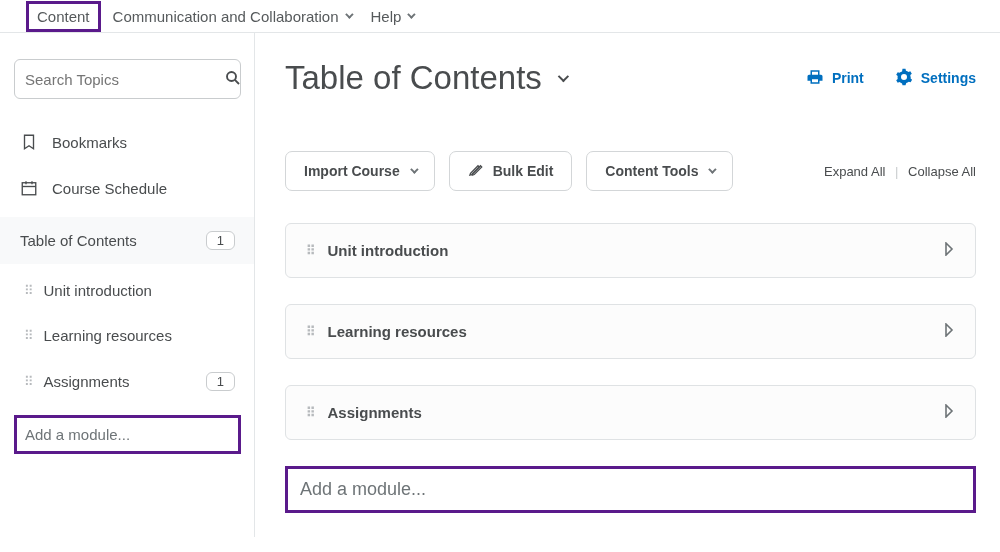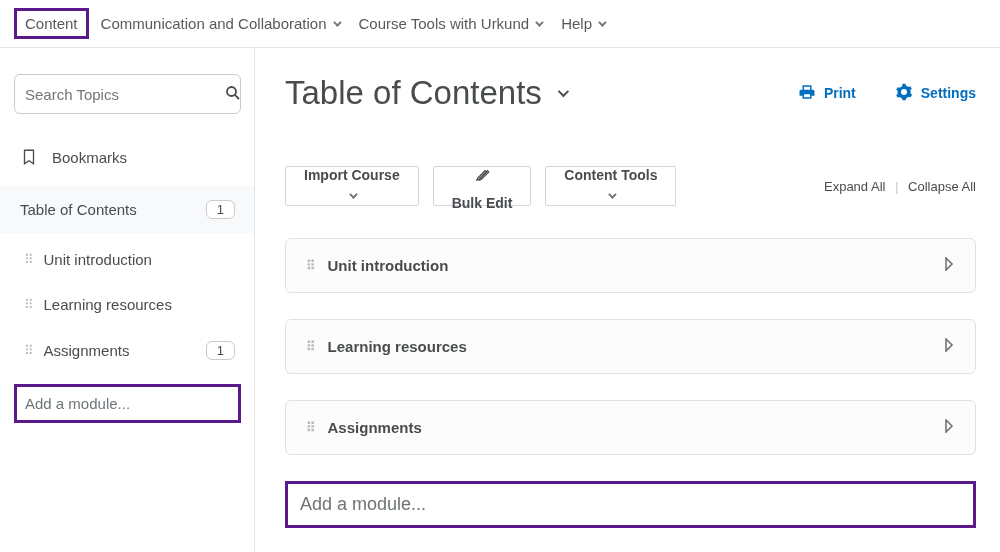--- a/index.html
+++ b/index.html
@@ -8,22 +8,22 @@
     background: #fff;
     color: #494c4e;
     font-size: 14px;
   }
   .page { width: 1000px; height: 552px; position: relative; overflow: hidden; }
 
   
   .topnav {
     display: flex;
     align-items: center;
-    padding: 0 14px;
-    height: 48px;
+    padding: 0 26px;
+    height: 33px;
     border-bottom: 1px solid #e3e6e8;
   }
   .topnav-item {
     display: flex;
     align-items: center;
     gap: 6px;
     padding: 6px 10px;
     color: #565a5c;
     cursor: pointer;
     font-size: 15px;
@@ -147,50 +147,49 @@
     align-items: center;
     justify-content: space-between;
     margin-bottom: 54px;
   }
   .title-left { display:flex; align-items:center; gap:16px; }
   .title-left h1 {
     font-size: 33px;
     font-weight: 400;
     color: #494c4e;
   }
-  .title-actions { display:flex; align-items:center; gap:39px; }
+  .title-actions { display:flex; align-items:center; gap:31px; }
   .action-link {
     display:flex; align-items:center; gap:8px;
     color: #006fbf;
     font-weight: 600;
     font-size: 14px;
     cursor: pointer;
   }
 
   .toolbar {
     display:flex;
     align-items:center;
     justify-content: space-between;
     margin-bottom: 32px;
   }
   .toolbar-left { display:flex; gap:14px; }
   .btn {
     border: 1px solid #d3d6d8;
     background: #fff;
-    border-radius: 2px;
+    border-radius: 7px;
     padding: 0 18px;
     height: 40px;
     display:flex;
     align-items:center;
     gap:10px;
     font-size: 14px;
     color: #494c4e;
     cursor: pointer;
     font-weight: 600;
-    flex-direction: column;
   }
   .toolbar-right { font-size: 13px; color: #494c4e; }
   .toolbar-right .sep { color: #c9ccce; margin: 0 6px; }
   .toolbar-right span { cursor: pointer; }
 
   .module {
     border: 1px solid #dfe2e4;
     border-radius: 6px;
     background: #fcfcfc;
     padding: 18px 20px;
@@ -217,24 +216,20 @@
 
   <div class="topnav">
     <div class="topnav-item highlight">
       <span>Content</span>
     </div>
     <div class="topnav-item">
       <span>Communication and Collaboration</span>
       <span class="chev sm"></span>
     </div>
     <div class="topnav-item">
-      <span>Course Tools with Urkund</span>
-      <span class="chev sm"></span>
-    </div>
-    <div class="topnav-item">
       <span>Help</span>
       <span class="chev sm"></span>
     </div>
   </div>
 
   <div class="layout">
 
     <aside class="sidebar">
       <div class="search">
         <input type="text" placeholder="Search Topics" style="">
@@ -248,20 +243,31 @@
 
       <ul class="nav-list">
         <li>
           <span class="icon-box">
             <svg width="18" height="20" viewBox="0 0 24 24" fill="none" stroke="#494c4e" stroke-width="1.8">
                 <path d="M6 3h12v18l-6-4-6 4V3z"></path>
               </svg>
           </span>
           <span>Bookmarks</span>
         </li>
+        <li>
+          <span class="icon-box">
+            <svg width="18" height="18" viewBox="0 0 24 24" fill="none" stroke="#494c4e" stroke-width="1.8">
+                <rect x="3" y="5" width="18" height="16"></rect>
+                <line x1="3" y1="10" x2="21" y2="10"></line>
+                <line x1="8" y1="3" x2="8" y2="7"></line>
+                <line x1="16" y1="3" x2="16" y2="7"></line>
+              </svg>
+          </span>
+          <span>Course Schedule</span>
+        </li>
       </ul>
 
       <div class="toc-row">
         <span>Table of Contents</span>
         <span class="badge">1</span>
       </div>
 
       <ul class="toc-subitems">
         <li>
           <span class="left">

